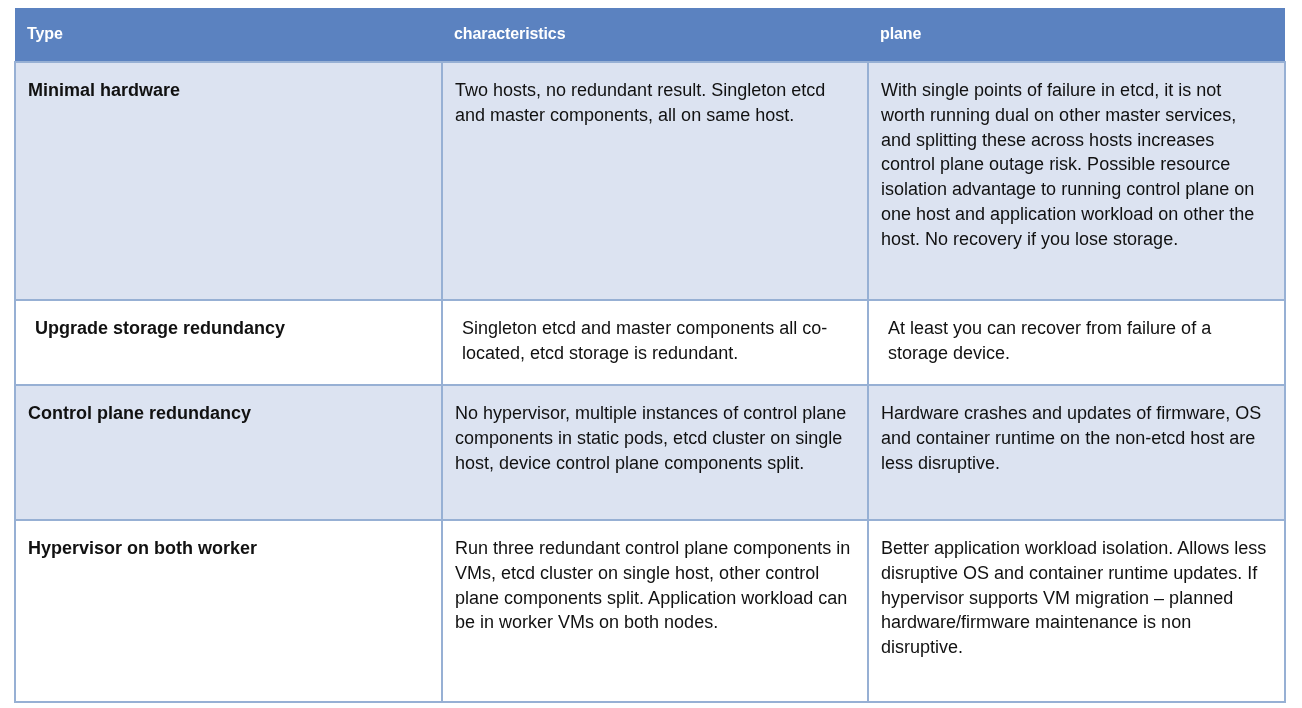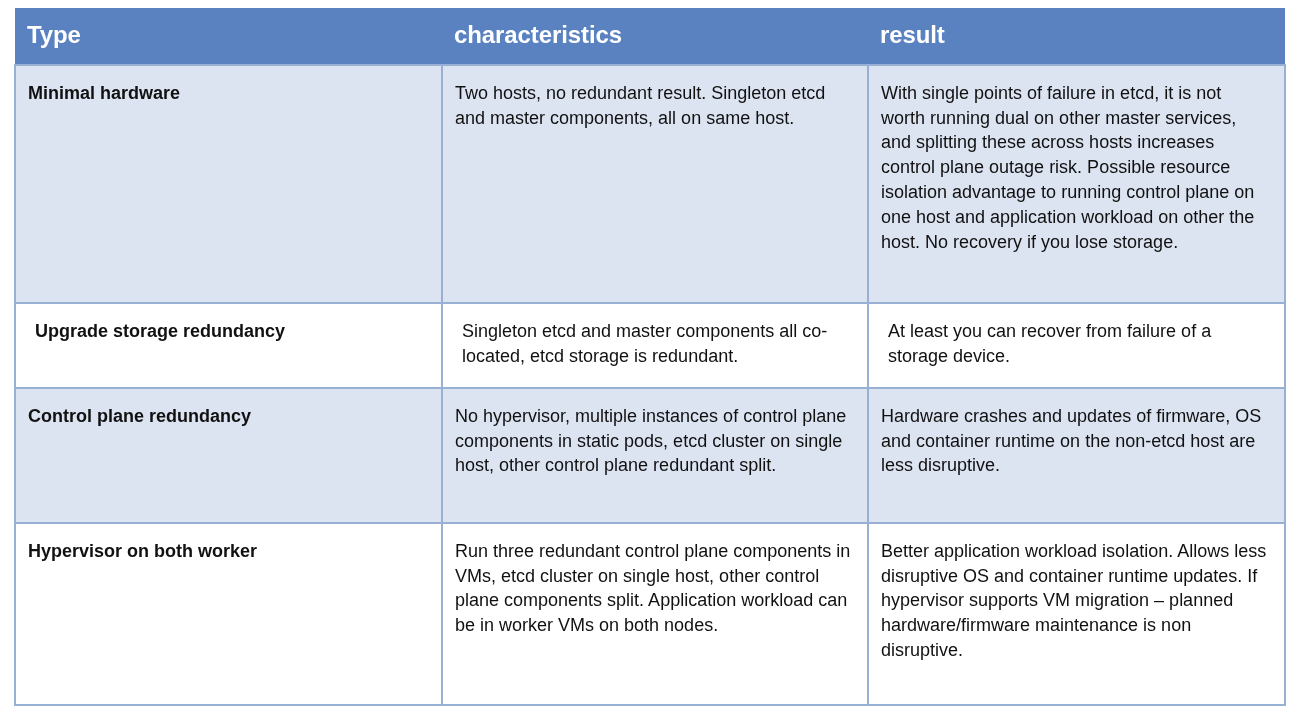--- a/index.html
+++ b/index.html
@@ -37,21 +37,21 @@
     background: #ffffff;
   }
 
   table.comparison col.c1 { width: 427px; }
   table.comparison col.c2 { width: 426px; }
   table.comparison col.c3 { width: 417px; }
 
   thead tr.header-row th {
     background: #5b82c0;
     color: #ffffff;
-    font-size: 24px;
+    font-size: 16px;
     font-weight: bold;
     text-align: left;
     padding: 13px 0 14px 12px;
     border: none;
     line-height: 1.2;
     letter-spacing: -0.1px;
     vertical-align: middle;
     height: 54px;
     box-sizing: border-box;
   }
@@ -95,21 +95,21 @@
     <table class="comparison">
       <colgroup>
         <col class="c1">
         <col class="c2">
         <col class="c3">
       </colgroup>
       <thead>
         <tr class="header-row">
           <th>Type</th>
           <th>characteristics</th>
-          <th>result</th>
+          <th>plane</th>
         </tr>
       </thead>
       <tbody>
         <tr class="row-shaded r1">
           <td class="type-cell">
             <span class="cell-text">Minimal hardware</span>
           </td>
           <td>
             <span class="cell-text">Two hosts, no redundant result. Singleton etcd and master components, all on same host.</span>
           </td>
@@ -126,21 +126,21 @@
           </td>
           <td>
             <span class="cell-text">At least you can recover from failure of a storage device.</span>
           </td>
         </tr>
         <tr class="row-shaded r3">
           <td class="type-cell">
             <span class="cell-text">Control plane redundancy</span>
           </td>
           <td>
-            <span class="cell-text">No hypervisor, multiple instances of control plane components in static pods, etcd cluster on single host, other control plane redundant split.</span>
+            <span class="cell-text">No hypervisor, multiple instances of control plane components in static pods, etcd cluster on single host, device control plane components split.</span>
           </td>
           <td>
             <span class="cell-text">Hardware crashes and updates of firmware, OS and container runtime on the non-etcd host are less disruptive.</span>
           </td>
         </tr>
         <tr class="row-plain r4">
           <td class="type-cell">
             <span class="cell-text">Hypervisor on both worker</span>
           </td>
           <td>

